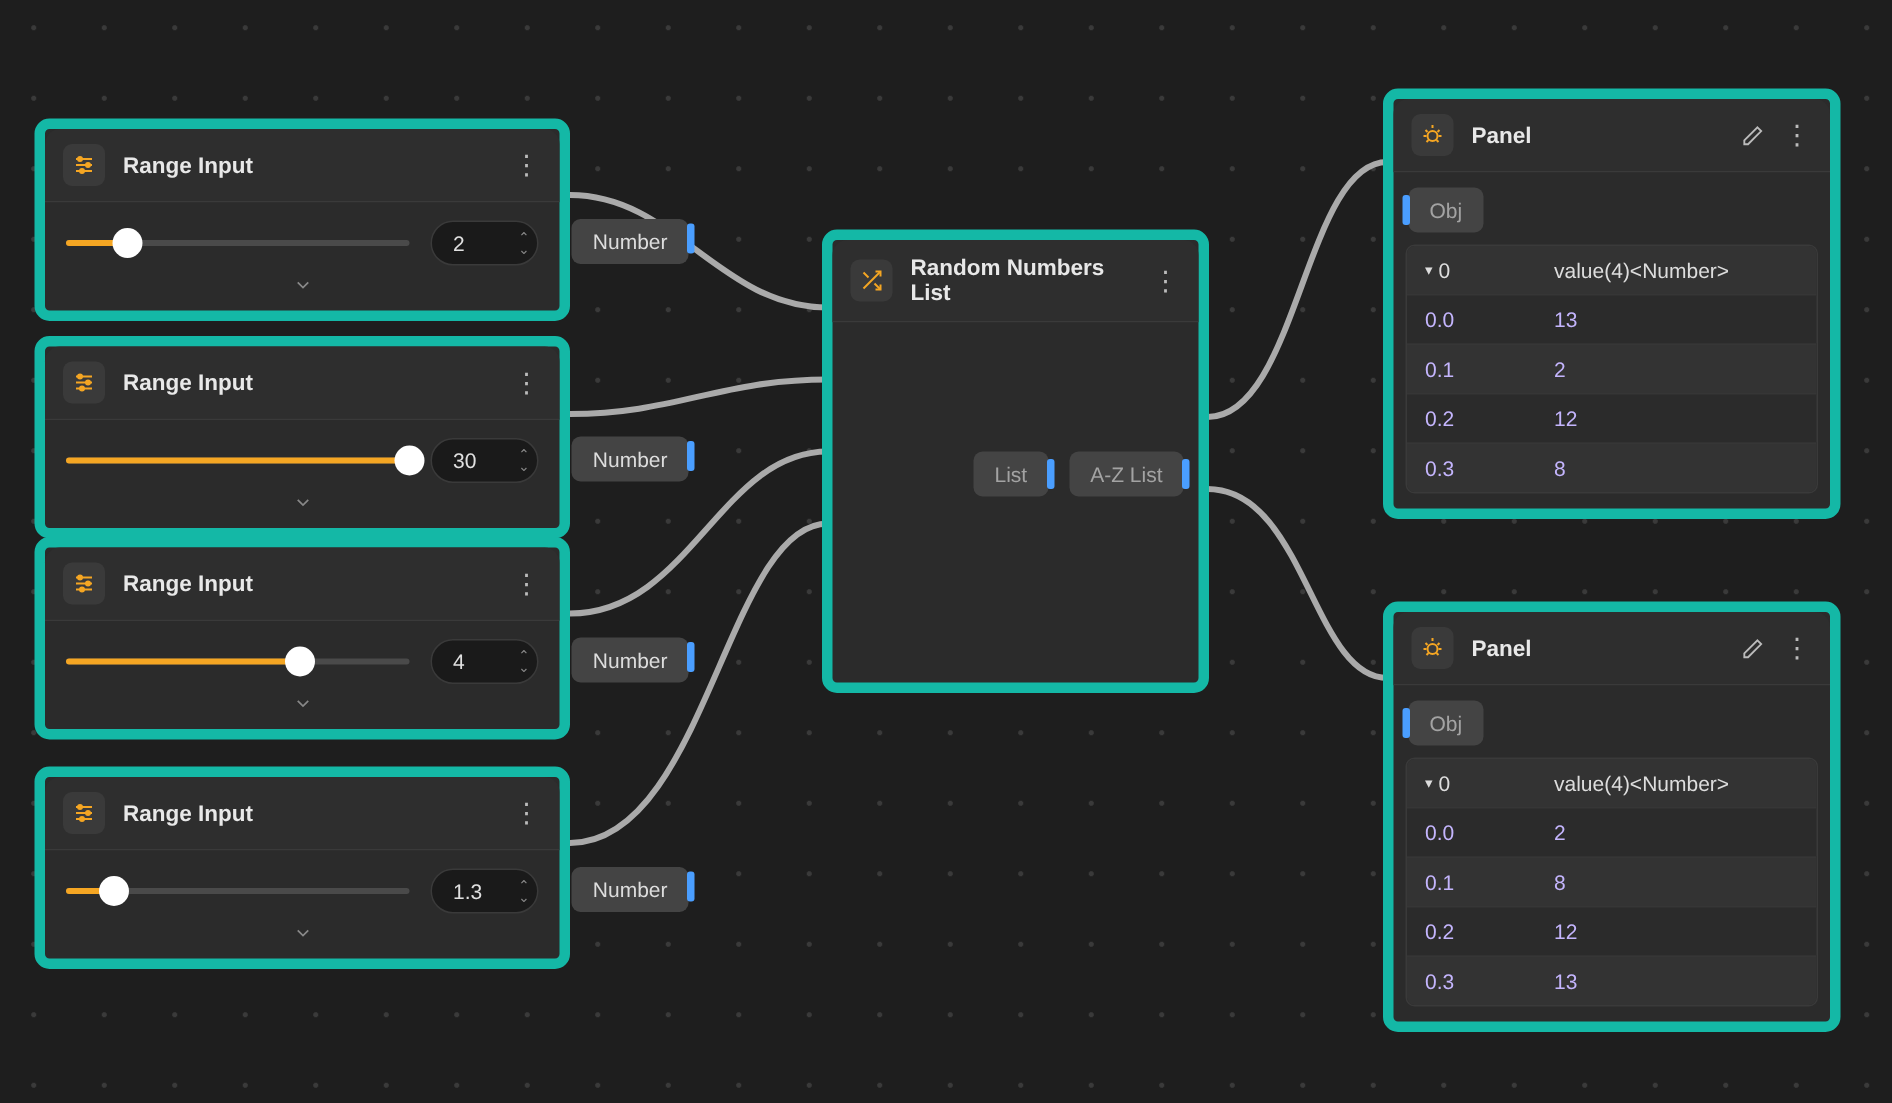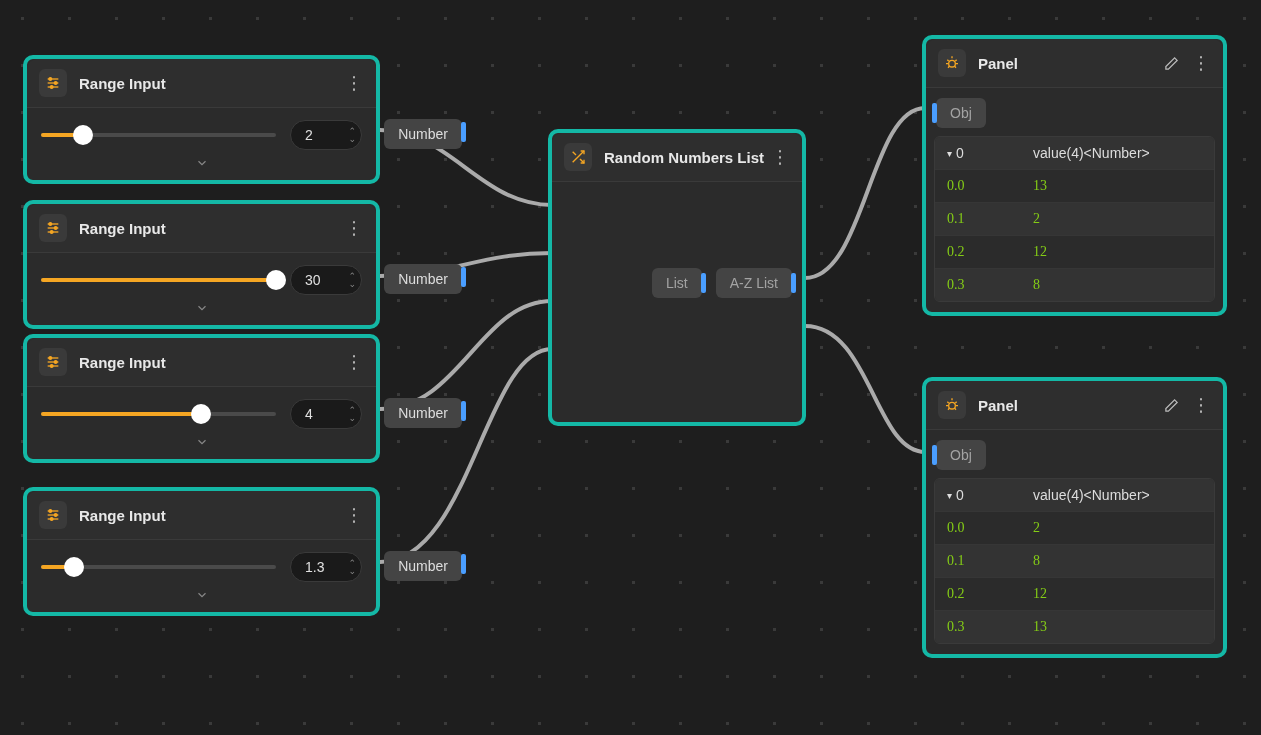--- a/index.html
+++ b/index.html
@@ -19,23 +19,24 @@
     background-size: 47px 47px;
     background-position: 46px 42px;
   }
   .canvas {
     position: absolute;
     inset: 0;
   }
   .node {
     position: absolute;
     background: #2b2b2b;
-    border: 4px solid #14b8a6;
+    border: 7px solid #14b8a6;
     border-radius: 10px;
     overflow: visible;
+    margin-top: 24px;
   }
   .node-header {
     display: flex;
     align-items: center;
     padding: 10px 12px;
     border-bottom: 1px solid #3a3a3a;
     background: #2e2e2e;
     border-radius: 10px 10px 0 0;
   }
   .node-icon {
@@ -220,22 +221,21 @@
   .data-table .tbody .row {
     display: flex;
     border-top: 1px solid #363636;
   }
   .data-table .tbody .row:nth-child(even) {
     background: #333;
   }
   .data-table .tbody .row > div {
     padding: 8px 12px;
     font-size: 14px;
-    color: #84cc16;
-    font-family: Liberation Serif, serif;
+    color: #c4b5fd;
   }
   .data-table .tbody .row > div:first-child {
     width: 86px;
   }
   svg.wires {
     position: absolute;
     inset: 0;
     pointer-events: none;
   }
   svg.wires path {

